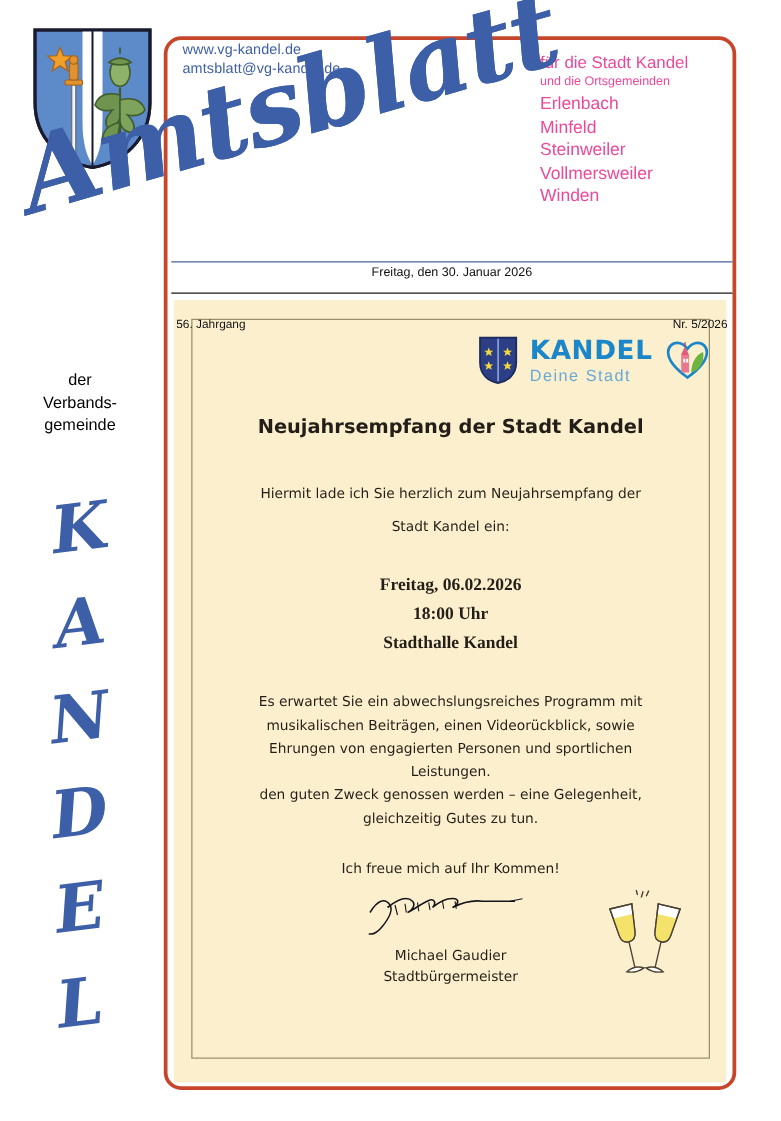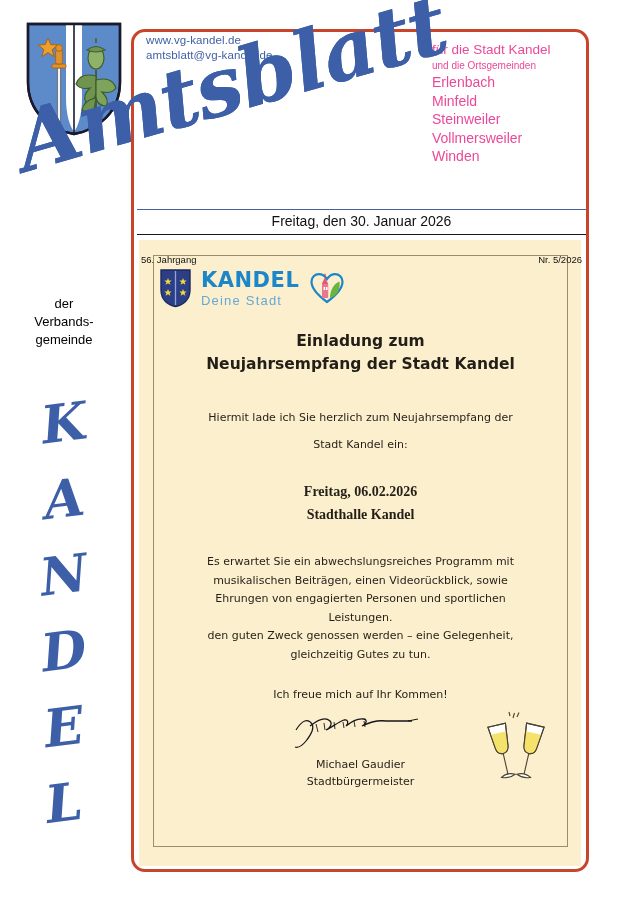--- a/index.html
+++ b/index.html
@@ -82,21 +82,21 @@
   .infobar .rule-bot{
     position:absolute;left:0;bottom:0;width:100%;height:1px;background:#1a1a1a;
   }
   .infobar .row{
     position:absolute;left:0;right:0;top:4px;
     display:flex;align-items:center;justify-content:space-between;
     font-size:9.5px;color:#111;
     padding:0 4px;box-sizing:border-box;
   }
   .infobar .row span{white-space:nowrap;margin-top:41px;}
-  .infobar .mid{position:absolute;left:0;right:0;text-align:center;top:4px;font-size:14px;color:#111;}
+  .infobar .mid{position:absolute;left:0;right:0;text-align:center;top:4px;font-size:10px;color:#111;}
 
   
   .side-sub{
     position:absolute;left:0;top:295px;width:128px;
     text-align:center;
     color:#000000;font-size:13px;line-height:18px;
     z-index:6;
   }
   .side-kandel{
     position:absolute;left:0;top:385px;width:128px;
@@ -117,22 +117,22 @@
     left:153px;top:255px;
     width:415px;height:592px;
     border:1px solid #9a8e6a;
     box-sizing:border-box;
     z-index:5;
     background:#fcefcd;
   }
 
   
   .brand{
-    position:absolute;left:5px;right:0;top:12px;
-    display:flex;align-items:center;justify-content:flex-start;gap:9px;
+    position:absolute;left:16px;right:0;top:12px;
+    display:flex;align-items:center;justify-content:flex-end;gap:9px;
   }
   .brand-shield{width:33px;height:40px;flex:0 0 auto;}
   .brand-words{display:flex;flex-direction:column;line-height:1;}
   .brand-words .b1{
     font-family:"DejaVu Sans", sans-serif;
     font-weight:700;font-size:21px;letter-spacing:.5px;color:#1b87c9;
   }
   .brand-words .b2{
     font-family:Liberation Sans, sans-serif;
     font-weight:400;font-size:13px;letter-spacing:1.2px;color:#66a9d6;
@@ -284,31 +284,31 @@
           <rect x="16" y="15" width="1.6" height="3" fill="#ffffff"></rect>
           <line x1="15" y1="1.8" x2="15" y2="5" stroke="#c04a66" stroke-width="1.2"></line>
         </g>
 
         <path d="M20 26 C20 18 24 11.5 29.5 9.5 C30.5 16 28 24 20 26 Z" fill="#6cb33f"></path>
       </svg>
     </div>
 
     <div class="inv-inner">
       <div class="inv-title">
-        <div>Einladung zum</div>
         <div>Neujahrsempfang der Stadt Kandel</div>
       </div>
 
       <div class="inv-para">
         <div>Hiermit lade ich Sie herzlich zum Neujahrsempfang der</div>
         <div>Stadt Kandel ein:</div>
       </div>
 
       <div class="inv-when">
         <div>Freitag, 06.02.2026</div>
+        <div>18:00 Uhr</div>
         <div>Stadthalle Kandel</div>
       </div>
 
       <div class="inv-prog">
         <div>Es erwartet Sie ein abwechslungsreiches Programm mit</div>
         <div>musikalischen Beiträgen, einen Videorückblick, sowie</div>
         <div>Ehrungen von engagierten Personen und sportlichen</div>
         <div>Leistungen.</div>
         <div>den guten Zweck genossen werden – eine Gelegenheit,</div>
         <div>gleichzeitig Gutes zu tun.</div>

